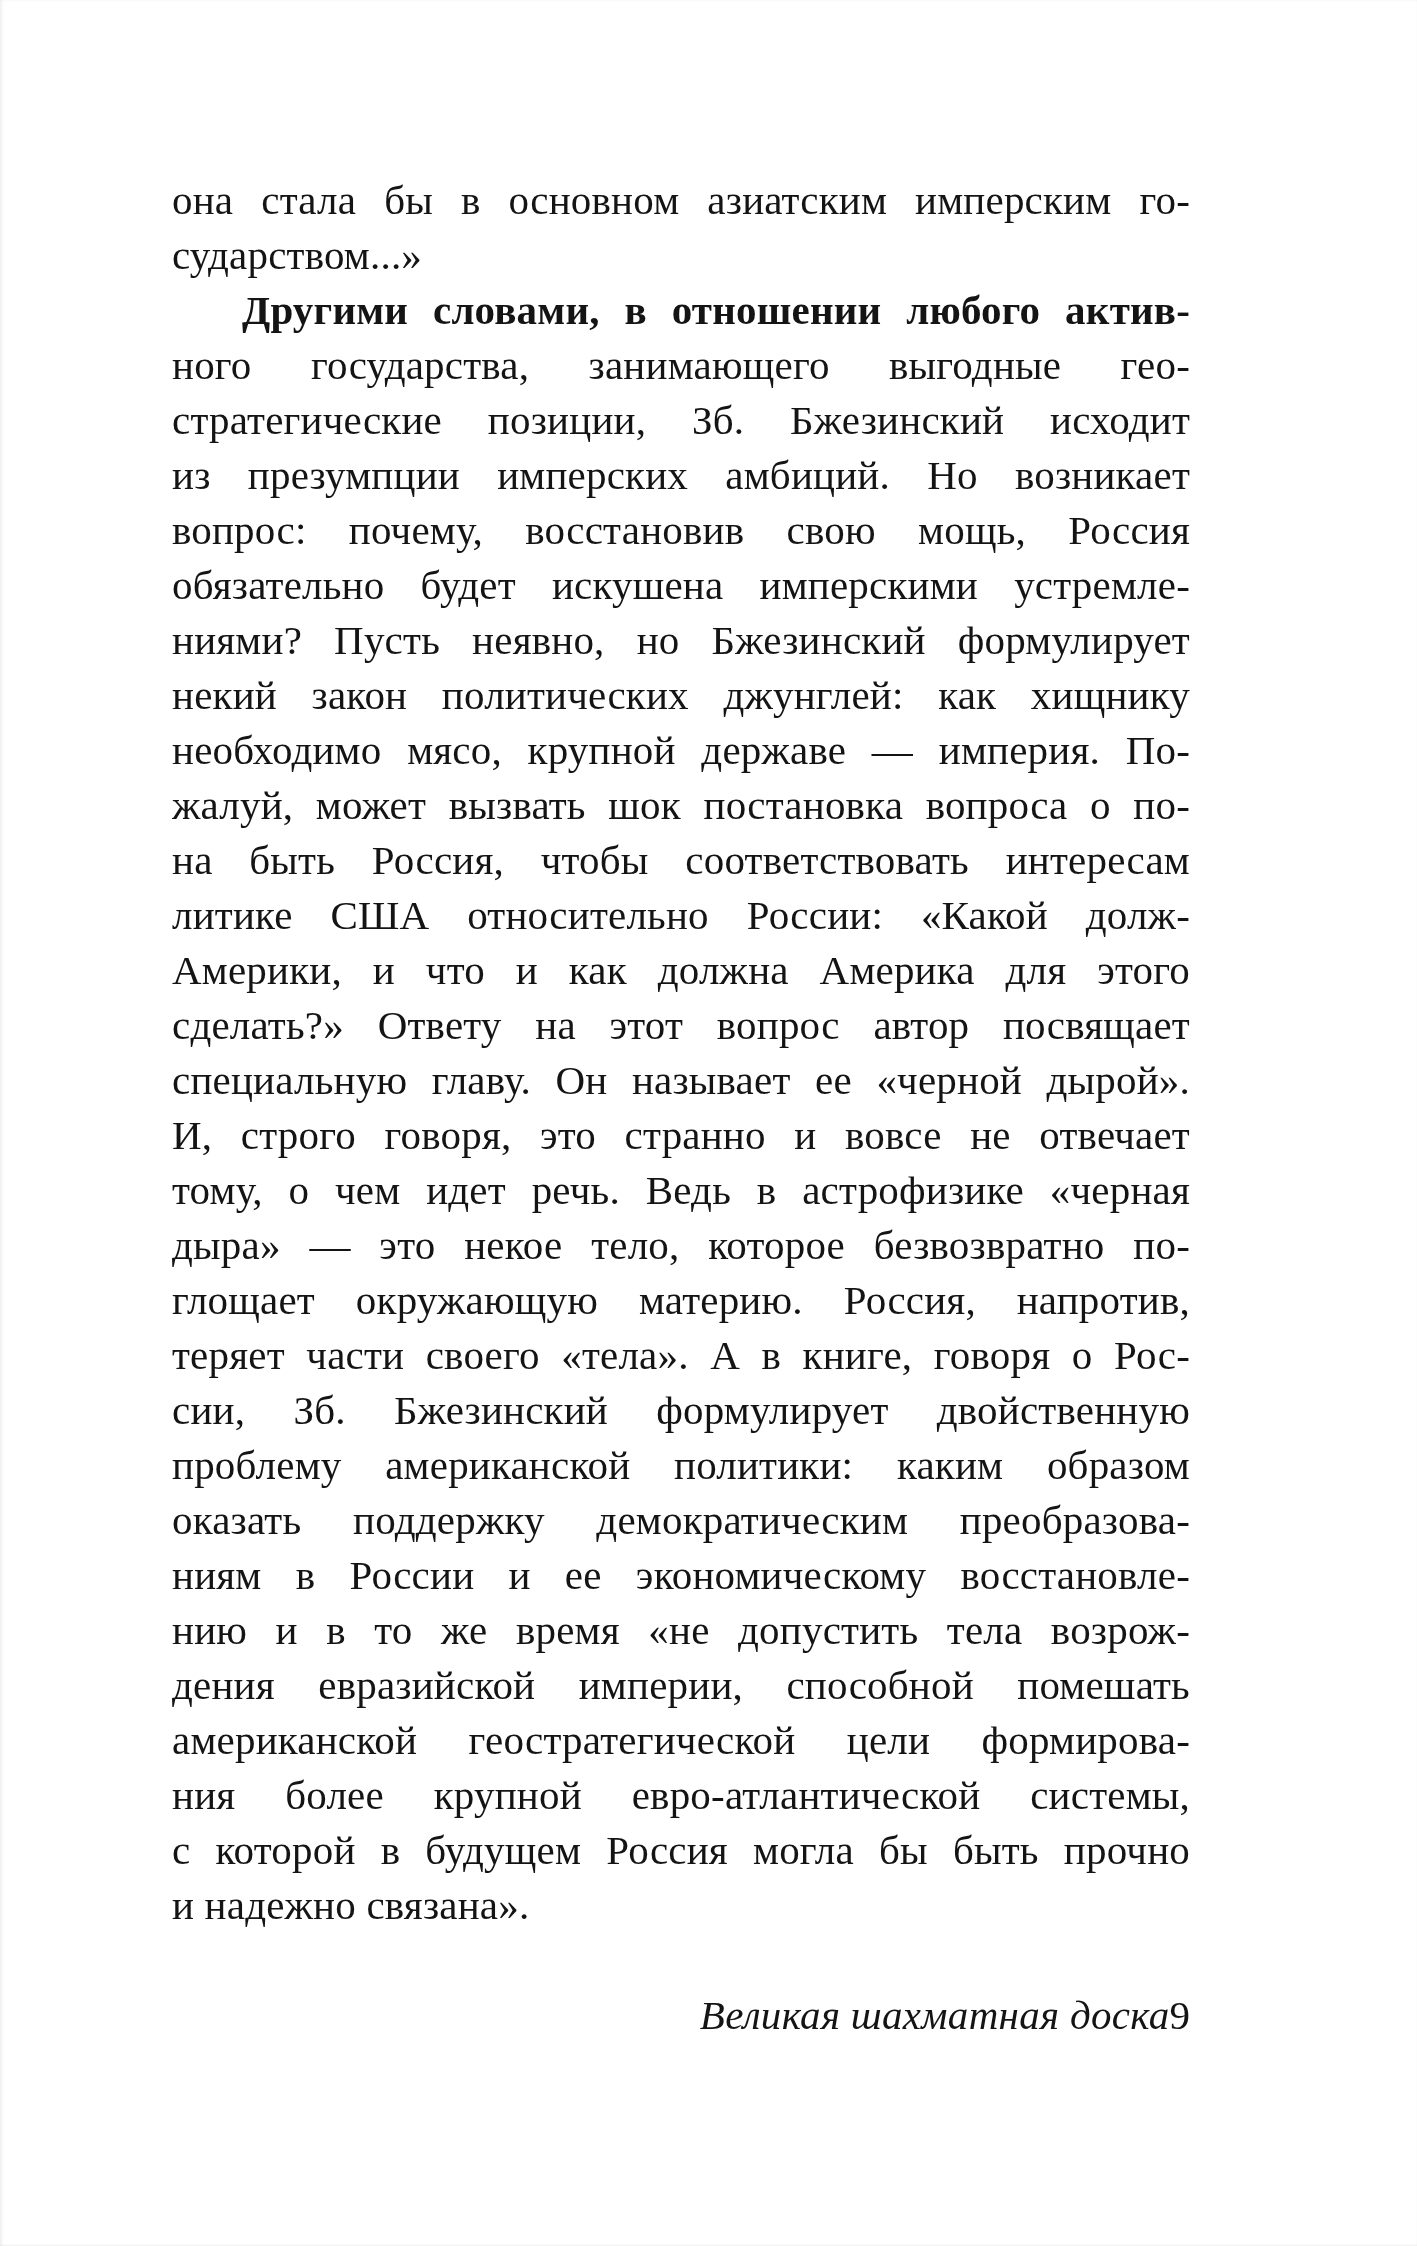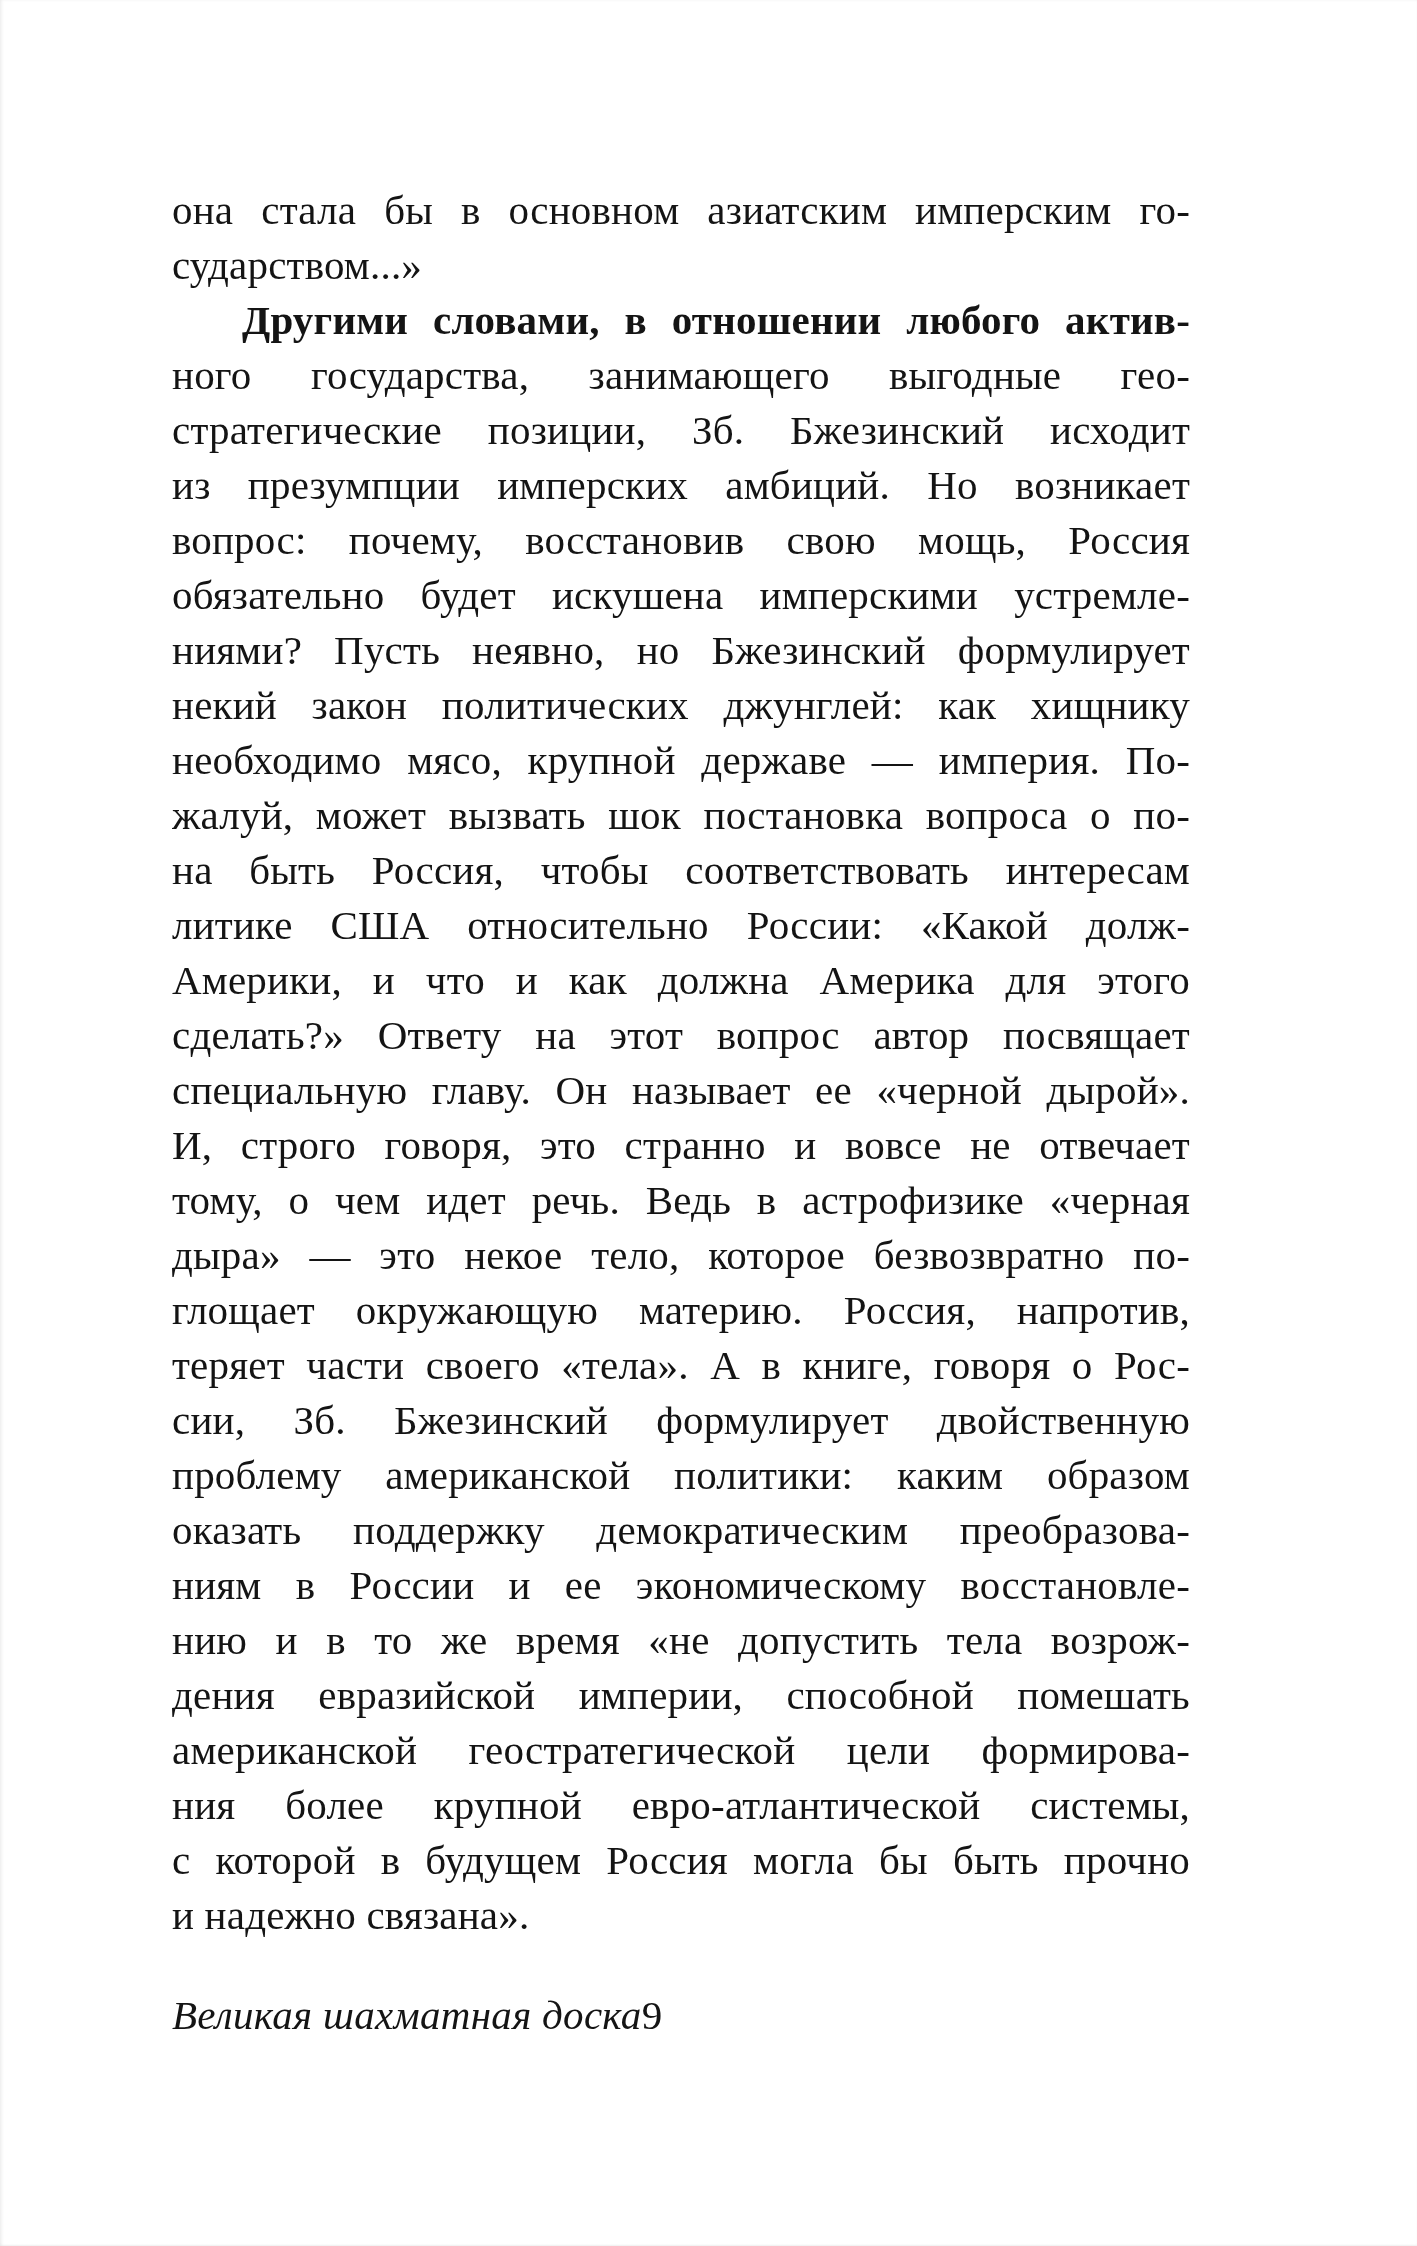--- a/index.html
+++ b/index.html
@@ -13,21 +13,21 @@
     height: 2246px;
     background: #ffffff;
     font-family: "Liberation Serif", "DejaVu Serif", serif;
     color: #141414;
     box-shadow: inset 2px 0 3px rgba(0,0,0,0.06), inset 0 -1px 2px rgba(0,0,0,0.04);
     overflow: hidden;
   }
   .text-block {
     position: absolute;
     left: 172px;
-    top: 183px;
+    top: 173px;
     width: 1018px;
   }
   .line {
     font-size: 41px;
     line-height: 55px;
     height: 55px;
     overflow: hidden;
     text-align: justify;
     text-align-last: justify;
     letter-spacing: 0.2px;
@@ -41,21 +41,21 @@
   }
   .footer {
     position: absolute;
     left: 172px;
     top: 1988px;
     width: 1018px;
     height: 55px;
     font-size: 41px;
     line-height: 55px;
     display: flex;
-    justify-content: flex-start;
+    justify-content: flex-end;
     align-items: baseline;
   }
   .running-title {
     font-style: italic;
     letter-spacing: 0.3px;
   }
   .page-number {
     font-style: normal;
   }
 </style>

